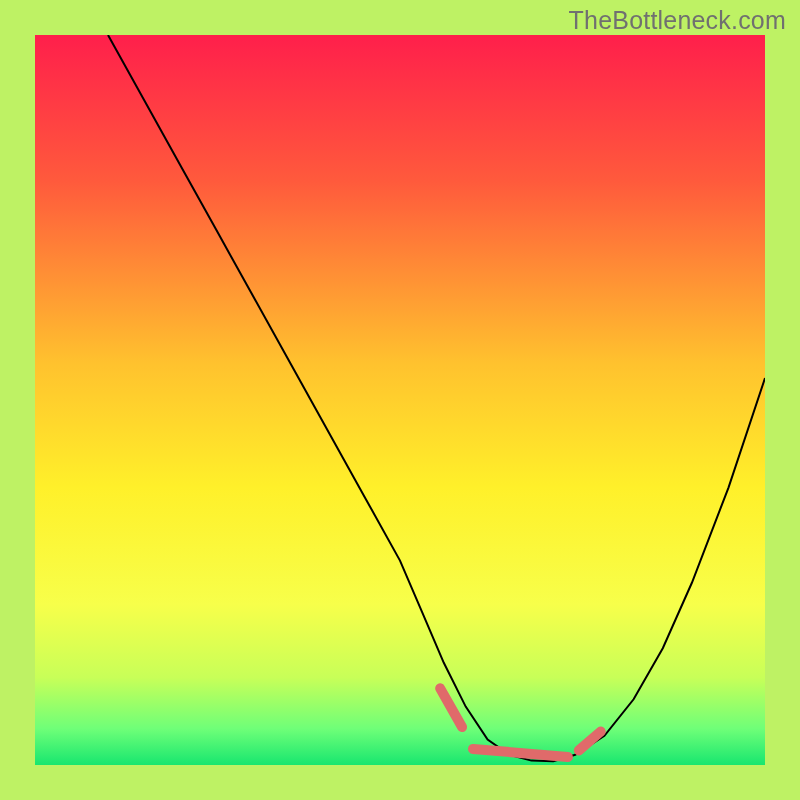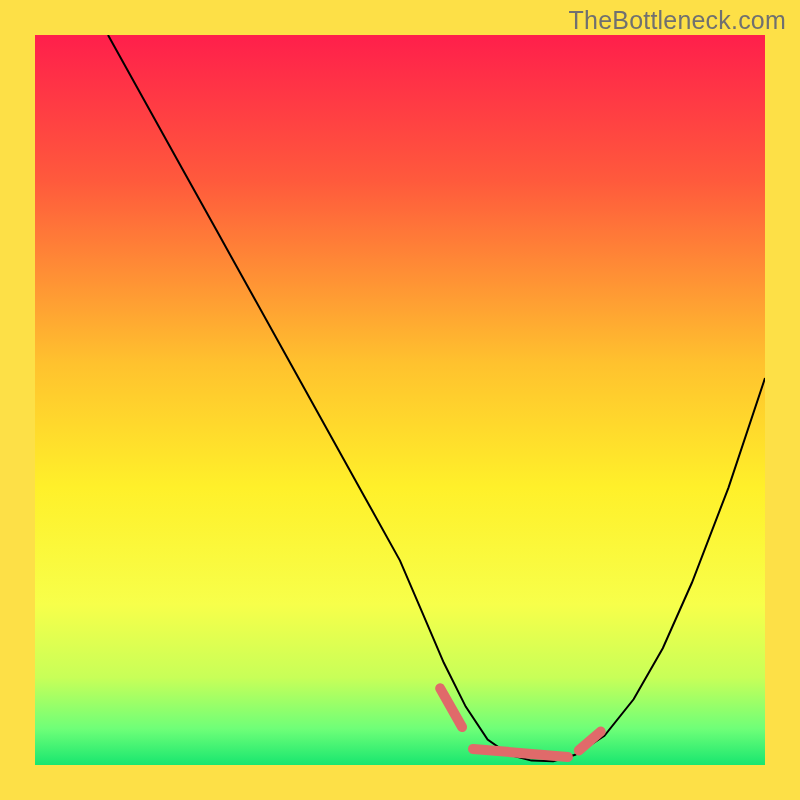--- a/index.html
+++ b/index.html
@@ -7,21 +7,21 @@
     padding: 0;
     width: 800px;
     height: 800px;
     background: #000;
     overflow: hidden;
     font-family: Arial, Helvetica, sans-serif;
   }
   .frame {
     position: absolute;
     inset: 0;
-    background: #fde047;
+    background: #bef264;
   }
   .watermark {
     position: absolute;
     top: 6px;
     right: 14px;
     color: #707070;
     font-size: 25px;
     font-weight: 500;
     letter-spacing: 0.2px;
     user-select: none;

